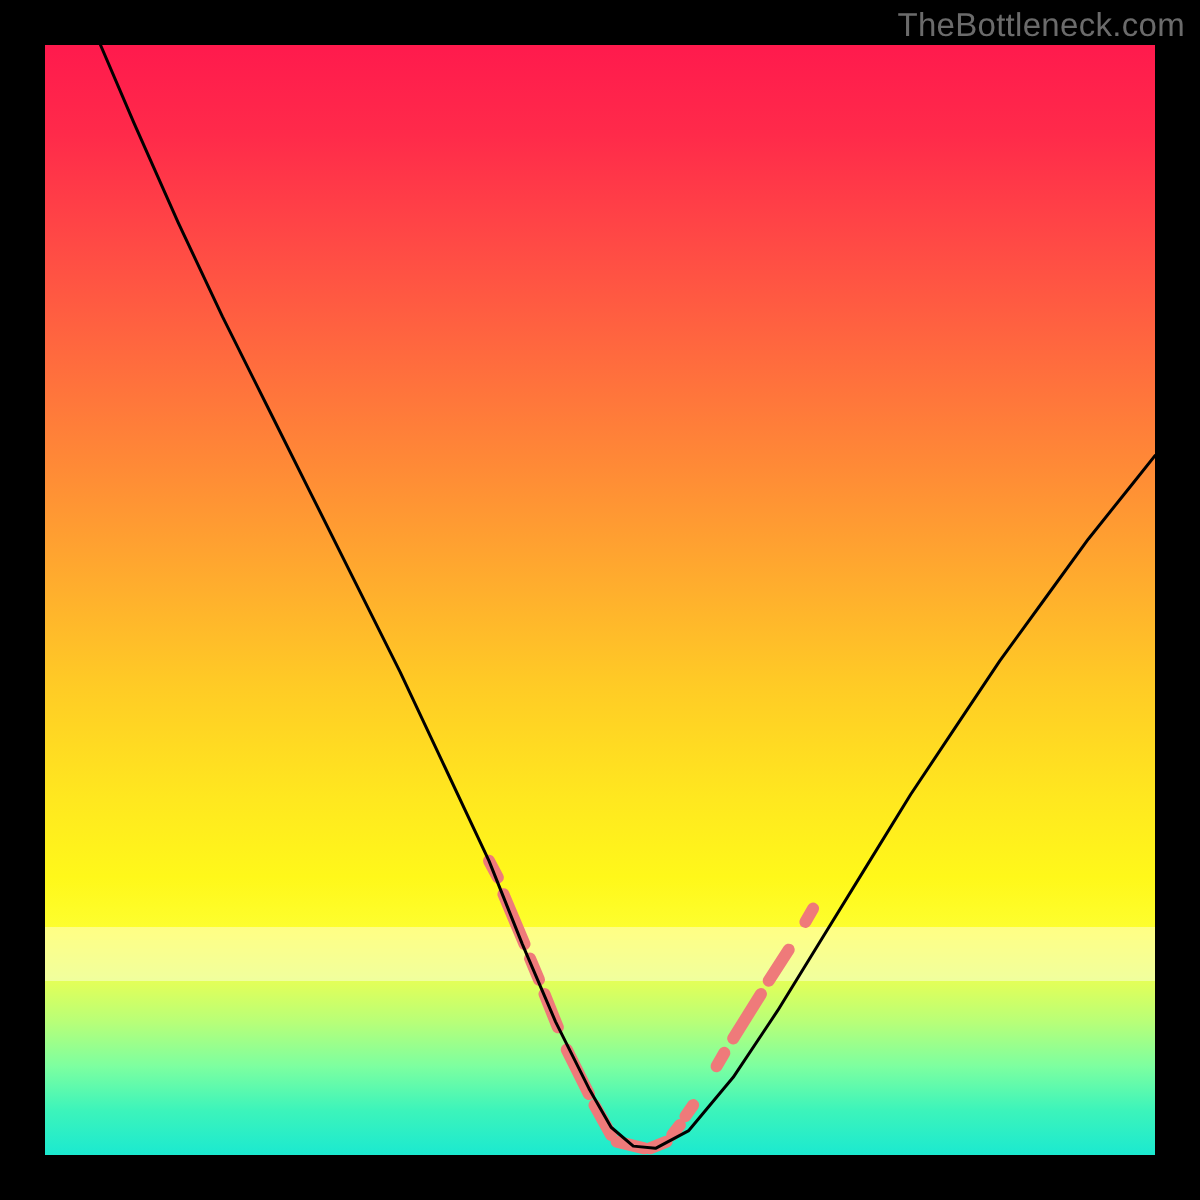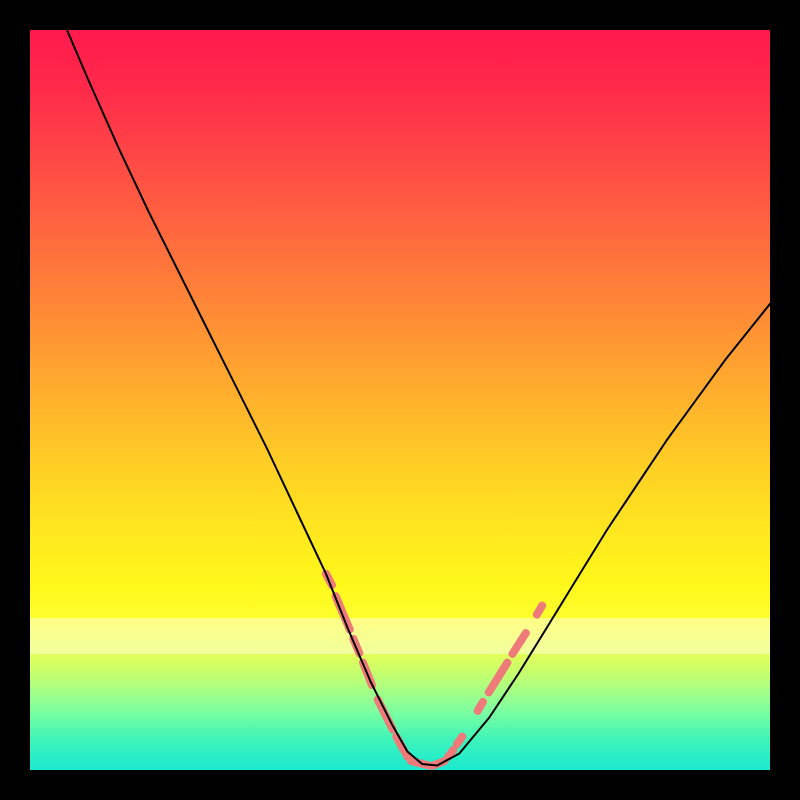--- a/index.html
+++ b/index.html
@@ -68,20 +68,21 @@
     color: #6b6b6b;
     font-size: 22px;
     letter-spacing: 0.2px;
     user-select: none;
   }
 </style>
 </head>
 <body>
 
 <div class="stage">
+  <div class="watermark">TheBottleneck.com</div>
   <div class="plot">
     <div class="gradient"></div>
     <div class="pale-band"></div>
     <svg class="curve" viewBox="0 0 100 100" preserveAspectRatio="none">
       <g id="highlight-group">
           <line x1="40" y1="73.5" x2="40.8" y2="75" stroke="#ef7a7a" stroke-width="8" stroke-linecap="round" vector-effect="non-scaling-stroke"></line>
           <line x1="41.3" y1="76.5" x2="43.2" y2="81" stroke="#ef7a7a" stroke-width="8" stroke-linecap="round" vector-effect="non-scaling-stroke"></line>
           <line x1="43.7" y1="82.3" x2="44.5" y2="84.2" stroke="#ef7a7a" stroke-width="8" stroke-linecap="round" vector-effect="non-scaling-stroke"></line>
           <line x1="45" y1="85.5" x2="46.2" y2="88.5" stroke="#ef7a7a" stroke-width="8" stroke-linecap="round" vector-effect="non-scaling-stroke"></line>
           <line x1="47" y1="90.5" x2="49" y2="94.5" stroke="#ef7a7a" stroke-width="8" stroke-linecap="round" vector-effect="non-scaling-stroke"></line>

